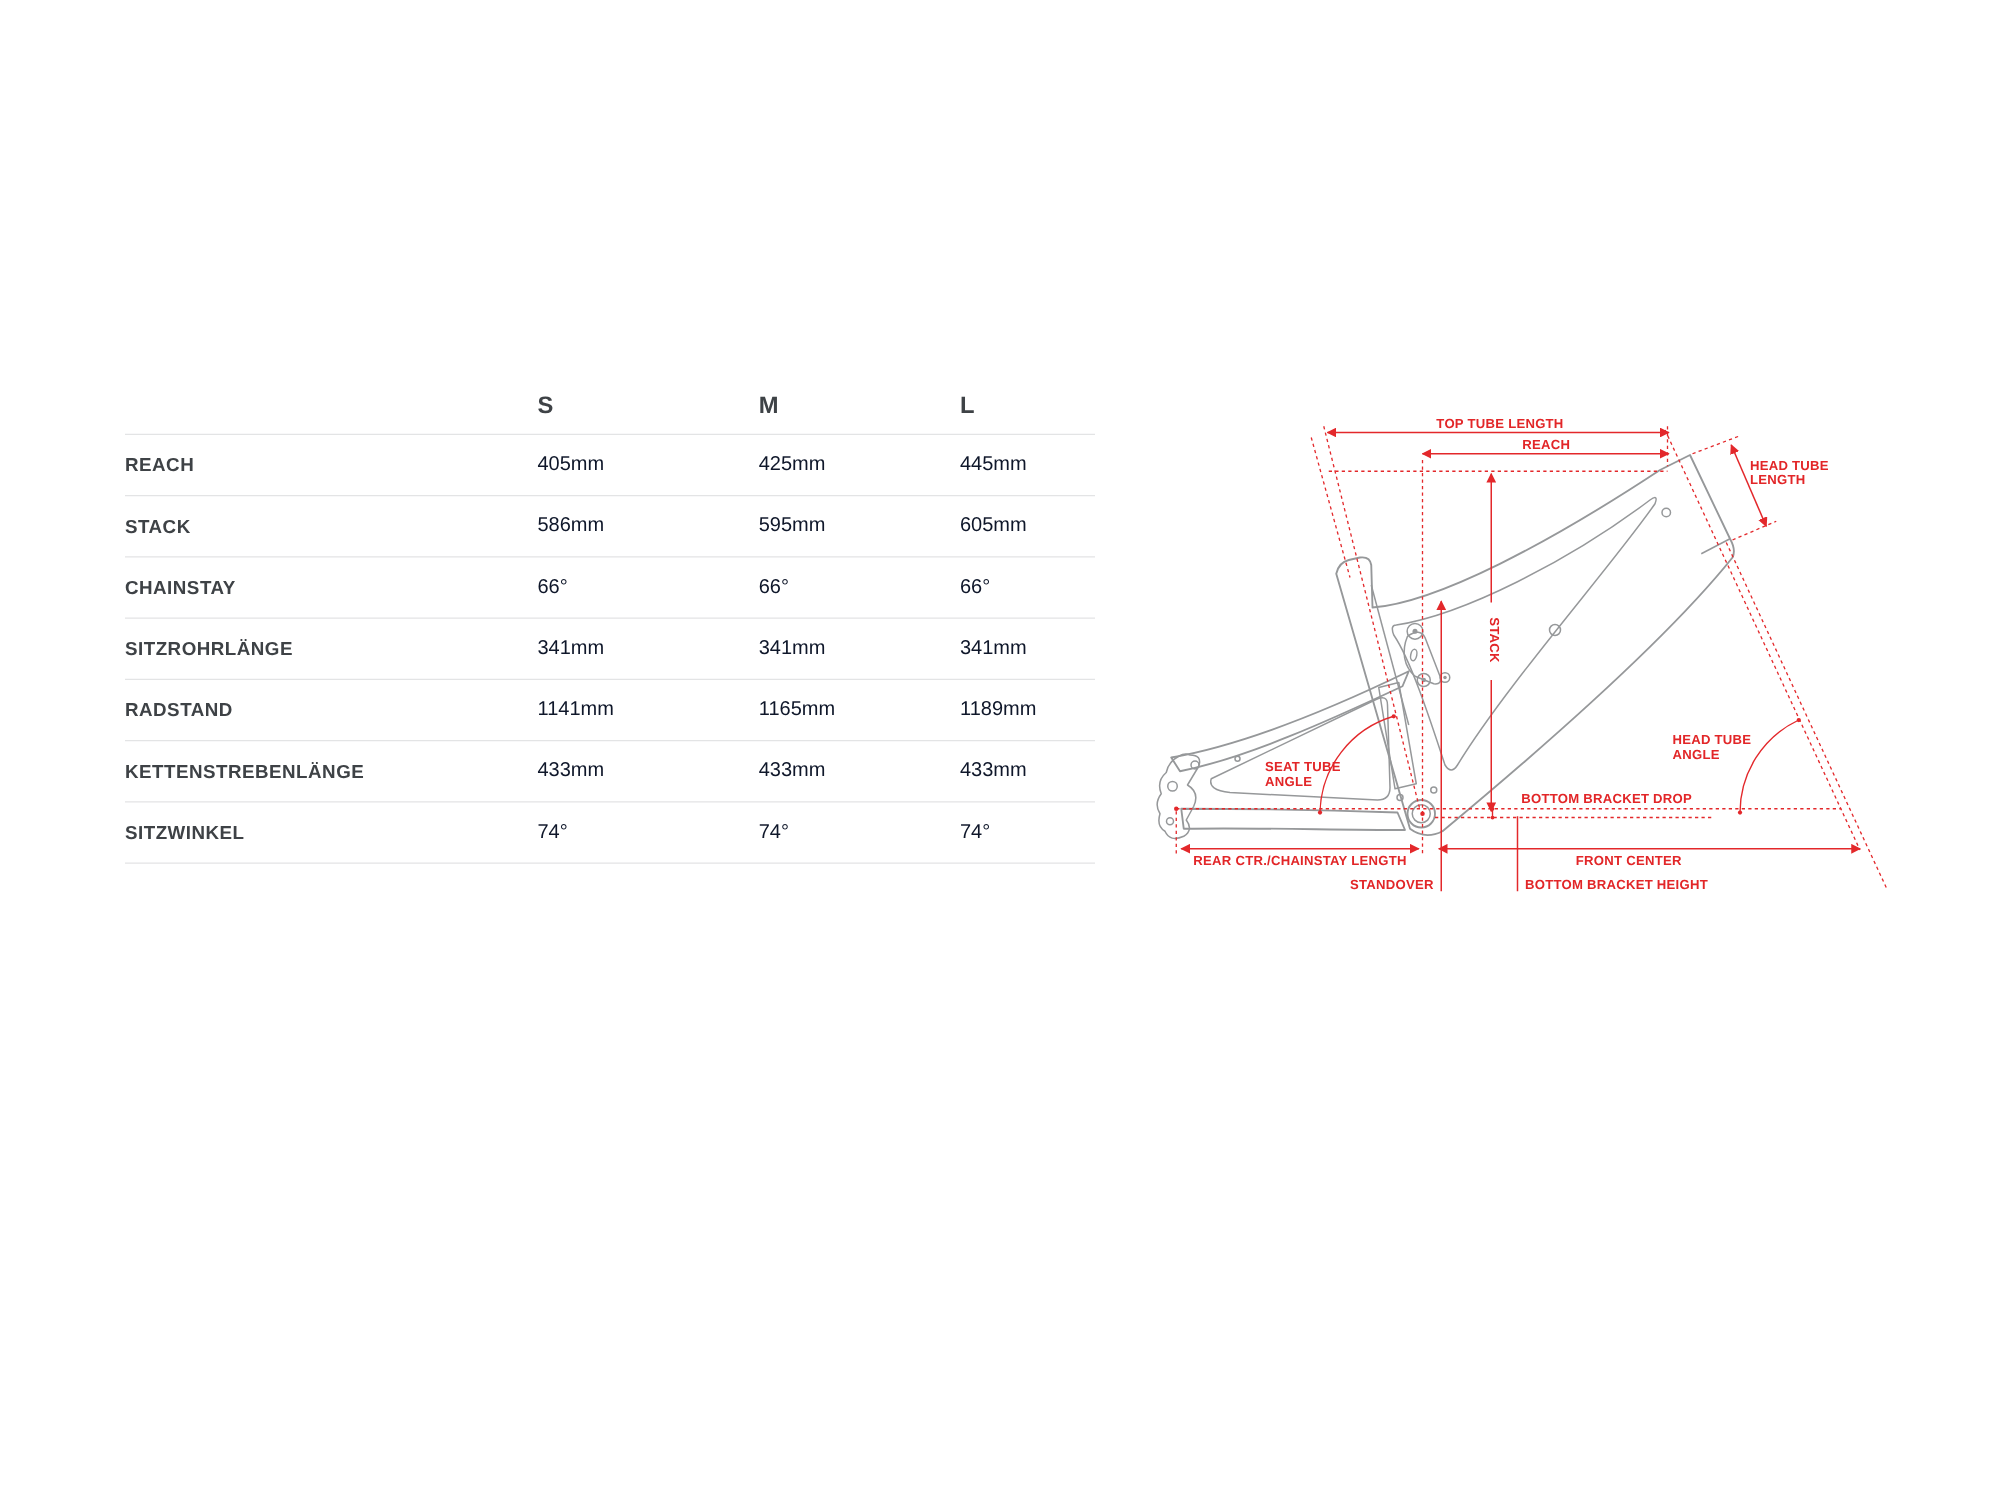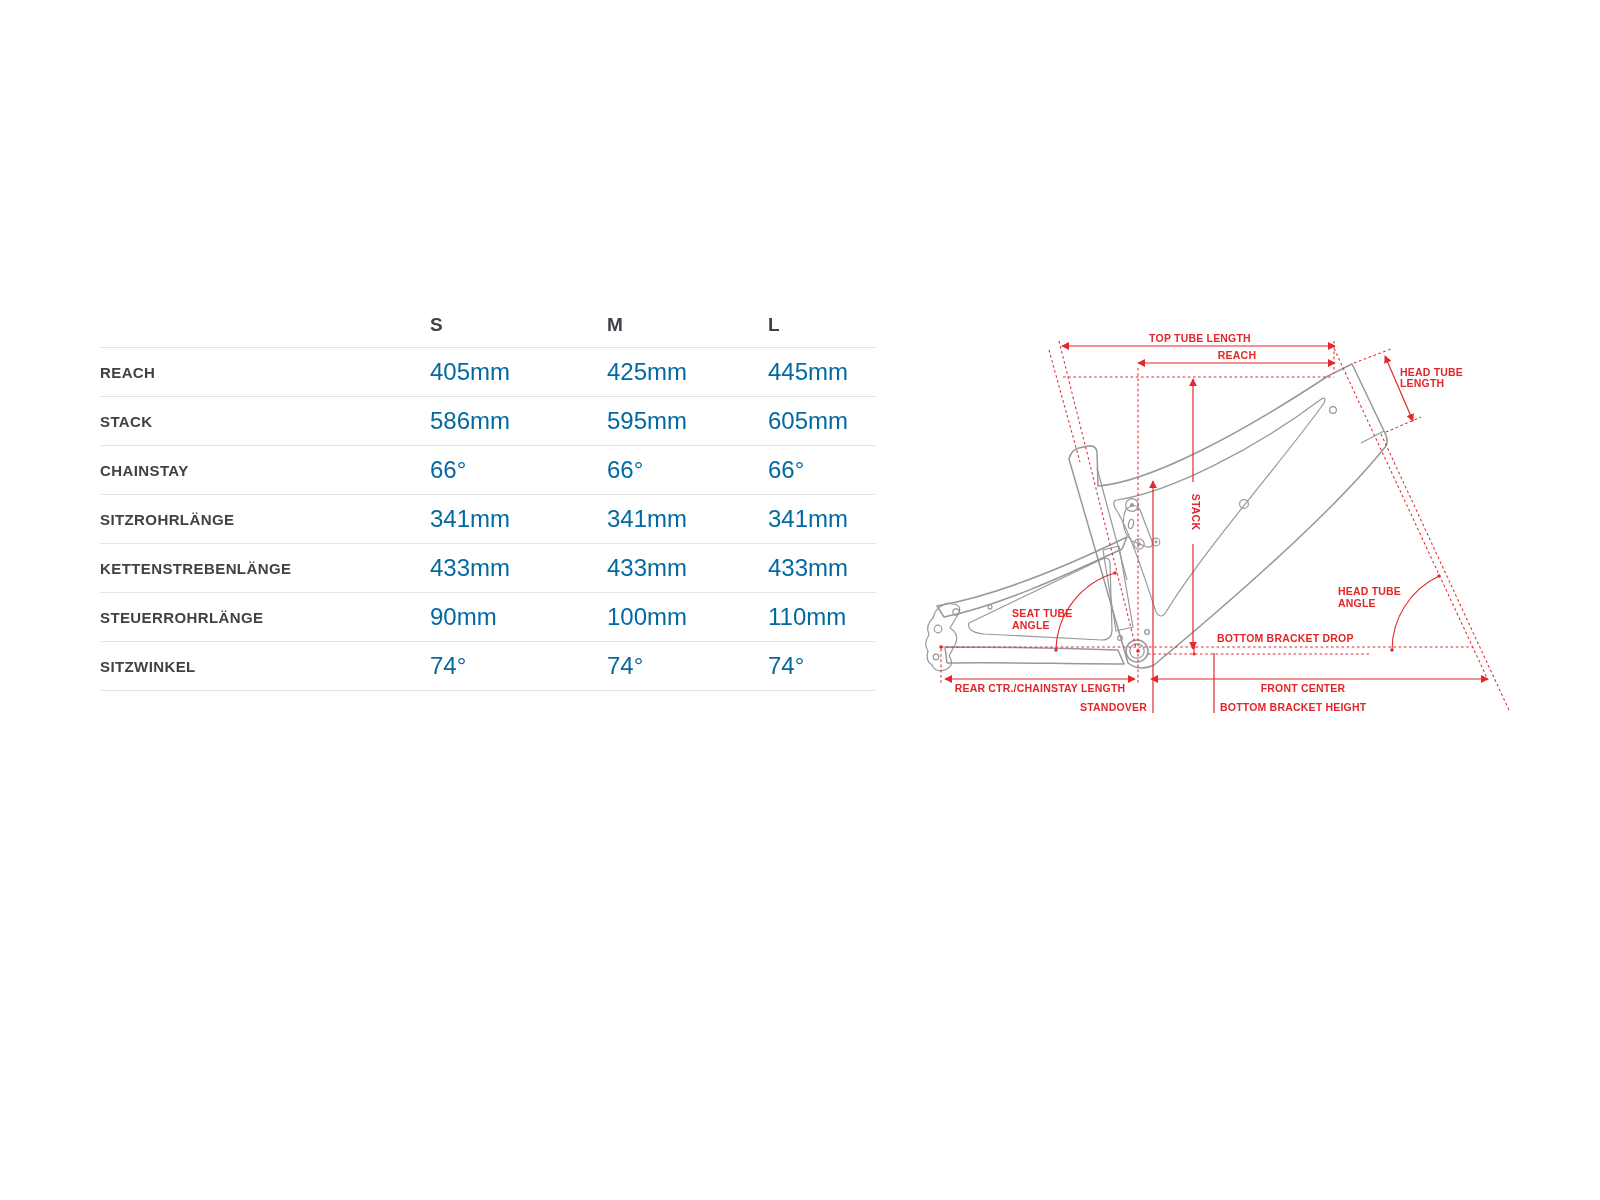--- a/index.html
+++ b/index.html
@@ -6,21 +6,21 @@
   #stage{position:relative;width:1600px;height:1200px;background:#ffffff;overflow:hidden;
          font-family:"Liberation Sans",sans-serif;}
   
   .spec-table{position:absolute;left:100px;top:303px;width:776px;}
   .thead{display:grid;grid-template-columns:330px 177px 161px 1fr;height:44px;
          align-items:center;border-bottom:1px solid #e3e4e5;}
   .trow{display:grid;grid-template-columns:330px 177px 161px 1fr;height:48px;
         align-items:center;border-bottom:1px solid #e3e4e5;}
   .th{font-weight:bold;font-size:19px;color:#3e4246;}
   .rlabel{font-weight:bold;font-size:15px;color:#3e4246;letter-spacing:.4px;}
-  .rval{font-size:24px;color:#0369a1;}
+  .rval{font-size:16px;color:#0f172a;}
   
   .diagram{position:absolute;left:900px;top:300px;width:620px;height:420px;}
   .rl{stroke:#e3282b;stroke-width:1.2;fill:none;}
   .ra{stroke:#e3282b;stroke-width:1.1;fill:none;}
   .rd{stroke:#e3282b;stroke-width:1.05;fill:none;stroke-dasharray:2.6 2.6;}
   .fr{stroke:#96989a;stroke-width:1.5;fill:none;stroke-linejoin:round;stroke-linecap:round;}
   .frt{stroke:#96989a;stroke-width:1.2;fill:none;stroke-linejoin:round;}
   .pd{fill:#96989a;stroke:none;}
   .rdot{fill:#e3282b;stroke:none;}
   .rt{fill:#e22628;font-family:"Liberation Sans",sans-serif;font-size:10.5px;
@@ -57,30 +57,30 @@
       <div class="rval">66°</div>
       <div class="rval">66°</div>
     </div>
     <div class="trow">
       <div class="rlabel">SITZROHRLÄNGE</div>
       <div class="rval">341mm</div>
       <div class="rval">341mm</div>
       <div class="rval">341mm</div>
     </div>
     <div class="trow">
+      <div class="rlabel">RADSTAND</div>
+      <div class="rval">1141mm</div>
+      <div class="rval">1165mm</div>
+      <div class="rval">1189mm</div>
+    </div>
+    <div class="trow">
       <div class="rlabel">KETTENSTREBENLÄNGE</div>
       <div class="rval">433mm</div>
       <div class="rval">433mm</div>
       <div class="rval">433mm</div>
-    </div>
-    <div class="trow">
-      <div class="rlabel">STEUERROHRLÄNGE</div>
-      <div class="rval">90mm</div>
-      <div class="rval">100mm</div>
-      <div class="rval">110mm</div>
     </div>
     <div class="trow">
       <div class="rlabel">SITZWINKEL</div>
       <div class="rval">74°</div>
       <div class="rval">74°</div>
       <div class="rval">74°</div>
     </div>
   </div>
 
   <svg class="diagram" viewBox="900 300 620 420">

